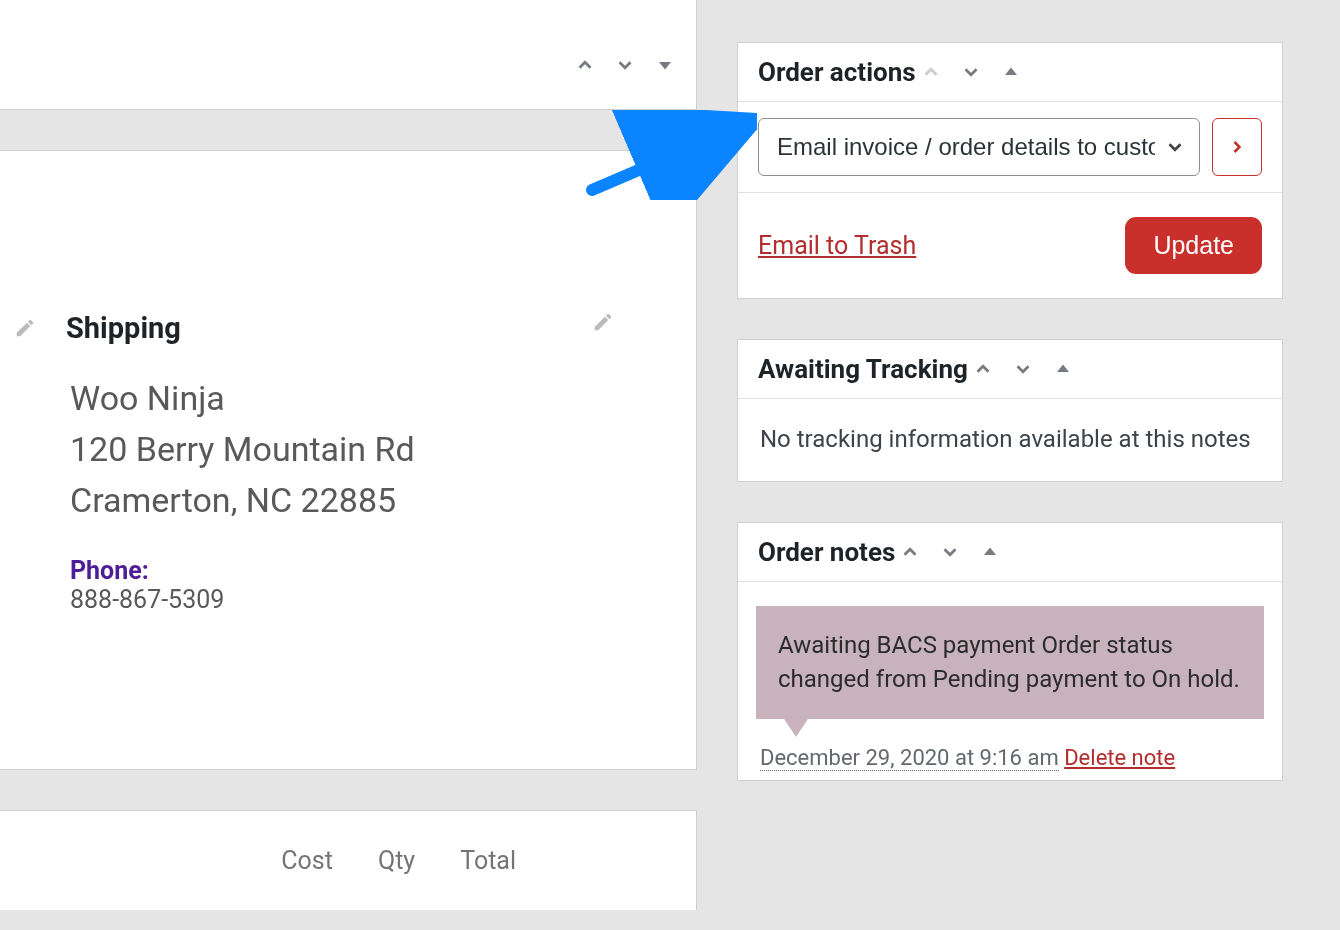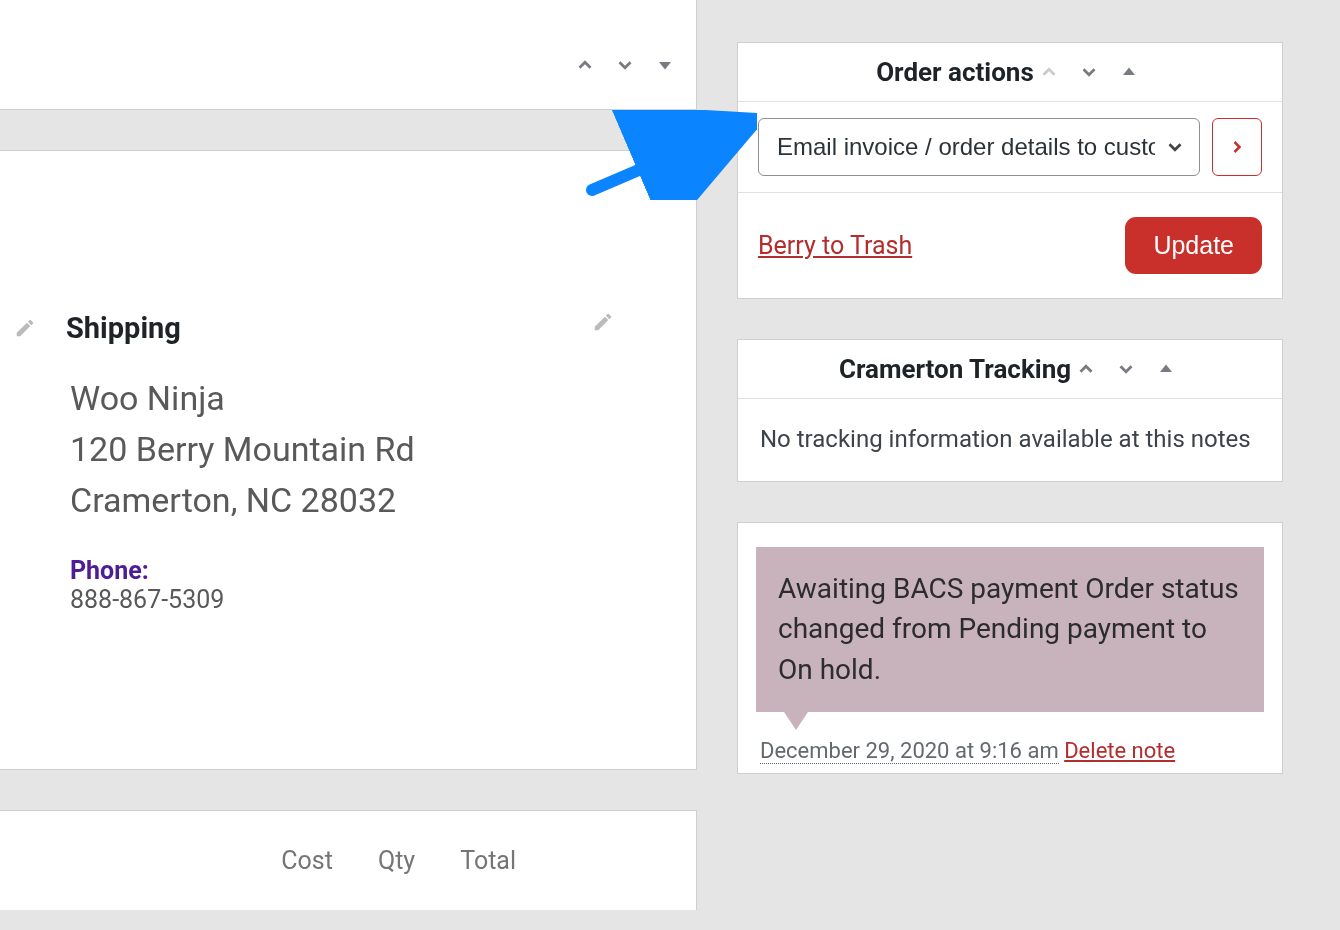--- a/index.html
+++ b/index.html
@@ -28,21 +28,21 @@
     
     .panel {
       background: #fff;
       border: 1px solid #ccd0d4;
       margin-bottom: 40px;
     }
     
     .panel-header {
       display: flex;
       align-items: center;
-      justify-content: center;
+      justify-content: flex-start;
       padding: 14px 20px;
       border-bottom: 1px solid #e1e1e1;
     }
     
     .panel-title {
       font-size: 26px;
       font-weight: 700;
       color: #1d2327;
     }
     
@@ -246,21 +246,21 @@
     }
     
     
     .notes-body {
       padding: 24px 18px 10px 18px;
     }
     
     .note-bubble {
       background: #c8b3bc;
       padding: 22px 22px;
-      font-size: 28px;
+      font-size: 24px;
       color: #2c2c2c;
       line-height: 1.45;
       position: relative;
       margin-bottom: 26px;
     }
     
     .note-bubble::after {
       content: '';
       position: absolute;
       bottom: -18px;
@@ -331,21 +331,21 @@
           </span>
           <h3 class="shipping-title">Shipping</h3>
           <span class="edit-icon edit-right">
             <svg width="22" height="22" viewBox="0 0 24 24" fill="currentColor">
                 <path d="M3 17.25V21h3.75L17.81 9.94l-3.75-3.75L3 17.25zM20.71 7.04a1 1 0 0 0 0-1.41l-2.34-2.34a1 1 0 0 0-1.41 0l-1.83 1.83 3.75 3.75 1.83-1.83z"></path>
               </svg>
           </span>
         </div>
         <div class="address-text">Woo Ninja</div>
         <div class="address-text">120 Berry Mountain Rd</div>
-        <div class="address-text">Cramerton, NC 28032</div>
+        <div class="address-text">Cramerton, NC 22885</div>
         <div class="phone-label">Phone:</div>
         <div class="phone-value">888-867-5309</div>
       </div>
     </div>
   </div>
 
   <div class="panel table-header">
     <span>Cost</span>
     <span>Qty</span>
     <span>Total</span>
@@ -384,28 +384,28 @@
             </svg>
         </span>
       </div>
       <button class="run-btn">
         <svg width="20" height="20" viewBox="0 0 24 24" fill="none" stroke="currentColor" stroke-width="3">
             <polyline points="9 6 15 12 9 18"></polyline>
           </svg>
       </button>
     </div>
     <div class="actions-footer">
-      <a class="trash-link">Berry to Trash</a>
+      <a class="trash-link">Email to Trash</a>
       <button class="update-btn">Update</button>
     </div>
   </div>
 
   <div class="panel">
     <div class="panel-header">
-      <div class="panel-title">Cramerton Tracking</div>
+      <div class="panel-title">Awaiting Tracking</div>
       <div class="panel-controls">
         <span class="ctrl-icon">
           <svg width="22" height="22" viewBox="0 0 24 24" fill="none" stroke="currentColor" stroke-width="3">
               <polyline points="6 15 12 9 18 15"></polyline>
             </svg>
         </span>
         <span class="ctrl-icon">
           <svg width="22" height="22" viewBox="0 0 24 24" fill="none" stroke="currentColor" stroke-width="3">
               <polyline points="6 9 12 15 18 9"></polyline>
             </svg>
@@ -414,20 +414,40 @@
           <svg width="18" height="18" viewBox="0 0 24 24">
               <polygon points="4,16 20,16 12,6" fill="currentColor"></polygon>
             </svg>
         </span>
       </div>
     </div>
     <div class="tracking-body">No tracking information available at this notes</div>
   </div>
 
   <div class="panel" style="margin-bottom:0;">
+    <div class="panel-header">
+      <div class="panel-title">Order notes</div>
+      <div class="panel-controls">
+        <span class="ctrl-icon">
+          <svg width="22" height="22" viewBox="0 0 24 24" fill="none" stroke="currentColor" stroke-width="3">
+              <polyline points="6 15 12 9 18 15"></polyline>
+            </svg>
+        </span>
+        <span class="ctrl-icon">
+          <svg width="22" height="22" viewBox="0 0 24 24" fill="none" stroke="currentColor" stroke-width="3">
+              <polyline points="6 9 12 15 18 9"></polyline>
+            </svg>
+        </span>
+        <span class="ctrl-icon">
+          <svg width="18" height="18" viewBox="0 0 24 24">
+              <polygon points="4,16 20,16 12,6" fill="currentColor"></polygon>
+            </svg>
+        </span>
+      </div>
+    </div>
     <div class="notes-body">
       <div class="note-bubble">Awaiting BACS payment Order status changed from Pending payment to On hold.</div>
       <div class="note-meta">
         <span class="note-ts">December 29, 2020 at 9:16 am</span>
         <a class="delete-note">Delete note</a>
       </div>
     </div>
   </div>
 
 </div>

